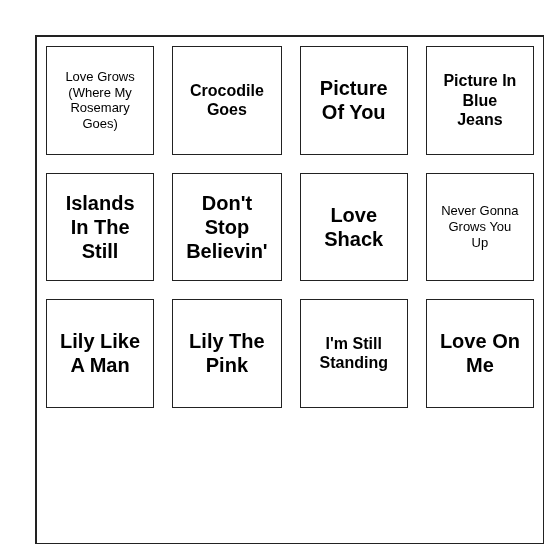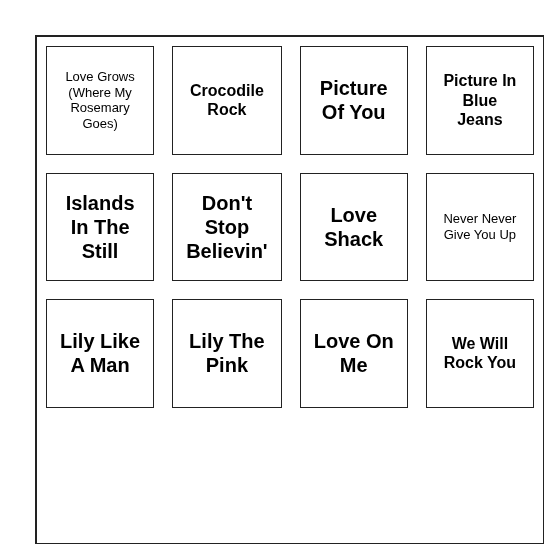--- a/index.html
+++ b/index.html
@@ -42,45 +42,45 @@
     }
   </style>
 </head>
 <body>
 
 <div class="bingo-board">
     <div class="cell">
       <span class="cell-text">Love Grows (Where My Rosemary Goes)</span>
     </div>
     <div class="cell">
-      <span class="cell-text medium">Crocodile Rock</span>
+      <span class="cell-text medium">Crocodile Goes</span>
     </div>
     <div class="cell">
       <span class="cell-text large">Picture Of You</span>
     </div>
     <div class="cell">
       <span class="cell-text medium">Picture In Blue Jeans</span>
     </div>
     <div class="cell">
       <span class="cell-text large">Islands In The Still</span>
     </div>
     <div class="cell">
       <span class="cell-text large">Don't Stop Believin'</span>
     </div>
     <div class="cell">
       <span class="cell-text large">Love Shack</span>
     </div>
     <div class="cell">
-      <span class="cell-text">Never Never Give You Up</span>
+      <span class="cell-text">Never Gonna Grows You Up</span>
     </div>
     <div class="cell">
       <span class="cell-text large">Lily Like A Man</span>
     </div>
     <div class="cell">
       <span class="cell-text large">Lily The Pink</span>
     </div>
     <div class="cell">
-      <span class="cell-text large">Love On Me</span>
+      <span class="cell-text medium">I'm Still Standing</span>
     </div>
     <div class="cell">
-      <span class="cell-text medium">We Will Rock You</span>
+      <span class="cell-text large">Love On Me</span>
     </div>
   </div>
 
 </body></html>

